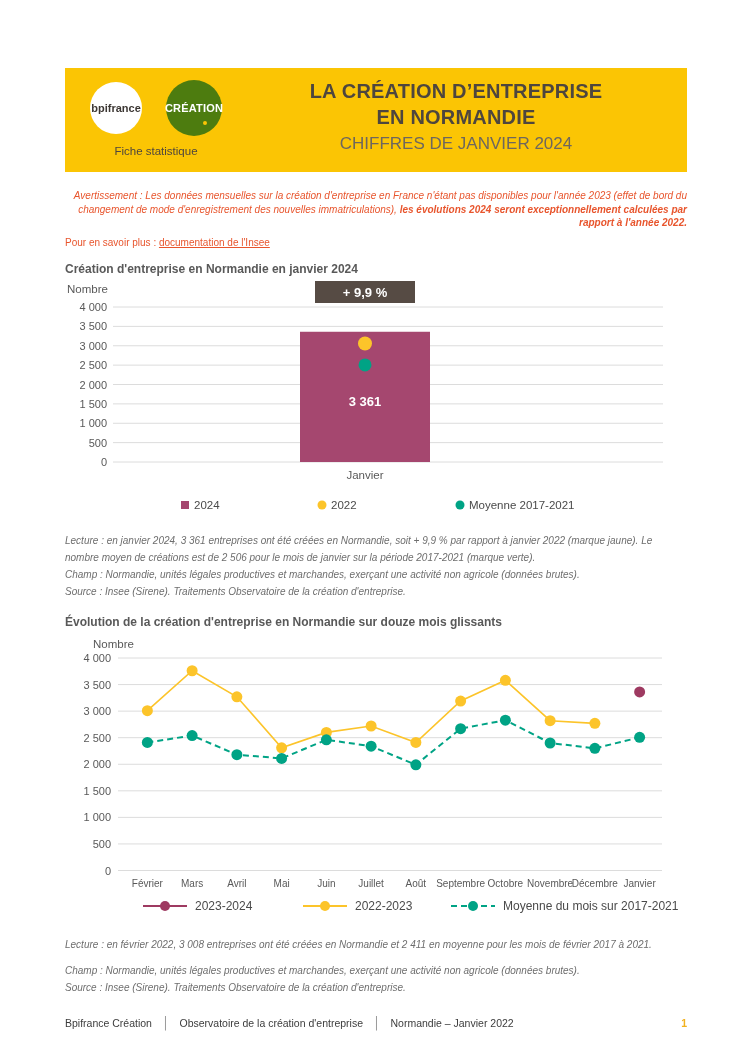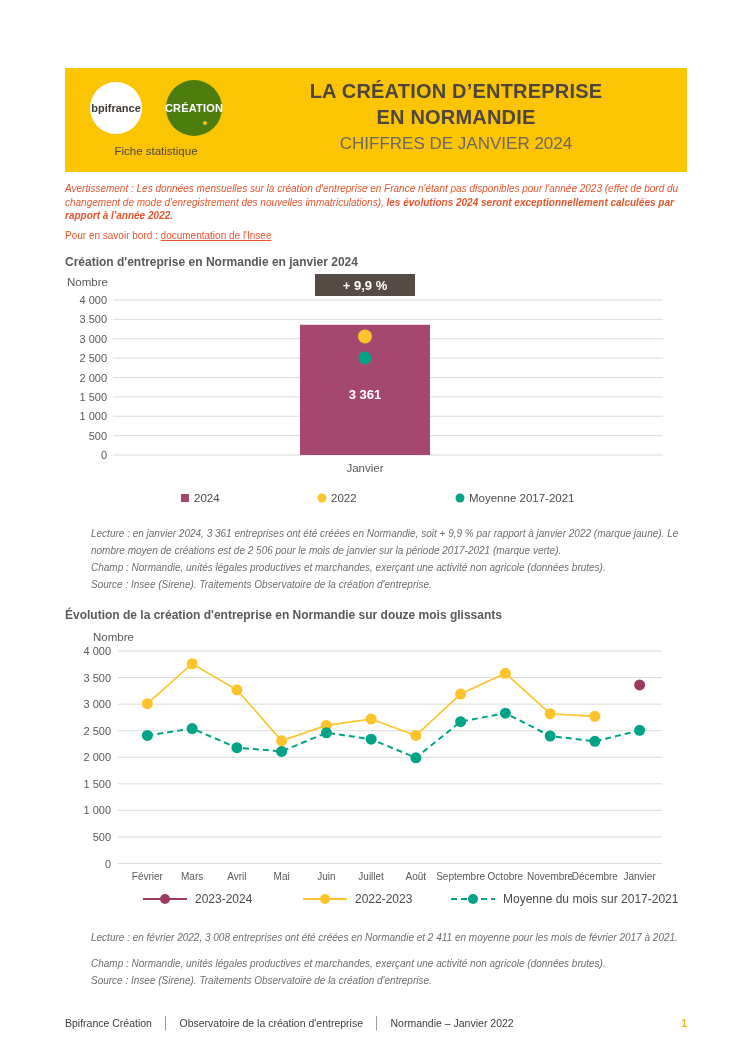--- a/index.html
+++ b/index.html
@@ -16,32 +16,32 @@
   .circles { display:flex; align-items:center; gap:24px; margin-top:6px; }
   .circle { border-radius:50%; display:flex; align-items:center; justify-content:center; }
   .circle.white { width:52px; height:52px; background:#ffffff; color:#3d3834; font-weight:bold; font-size:11px; }
   .circle.brown { width:56px; height:56px; background:#4d7c0f; color:#ffffff; font-weight:bold; font-size:11px; letter-spacing:0.2px; position:relative; }
   .creation-dot { position:absolute; left:50%; bottom:11px; margin-left:9px; width:4px; height:4px; border-radius:50%; background:#FBC504; }
   .tagline { margin-top:9px; font-weight:normal; font-size:11.5px; color:#4E463E;text-align:right; }
   .title-col { flex:1; text-align:center; padding-top:4px; }
   .title-line { font-weight:bold; font-size:20px; line-height:26px; color:#4E463E; letter-spacing:0.2px; }
   .subtitle-line { font-weight:normal; font-size:17px; line-height:24px; color:#6E675E; margin-top:2px; }
   
-  .warning { margin-top:10px; font-size:10px; line-height:13.5px; color:#E8552D; font-style:italic; }
+  .warning { margin-top:17px; font-size:10px; line-height:13.5px; color:#E8552D; font-style:italic;text-align:right; }
   .warning b { font-weight:bold; }
   .more-info { margin-top:7px; font-size:10px; color:#E8552D; }
   .more-info a { color:#E8552D; text-decoration:underline; }
   
   .sec-title { margin-top:14px; font-size:12px; font-weight:bold; color:#595959; }
   .sec-title.h2 { margin-top:15px; }
   .chart-wrap { margin-top:3px; }
   .chart-wrap.second { margin-top:9px; }
   svg text { font-family:"Liberation Sans", sans-serif; }
   
-  .notes { margin-top:9px; font-size:10px; line-height:17px; font-style:italic; color:#6E6E6E;margin-left:26px; }
+  .notes { margin-top:9px; font-size:10px; line-height:17px; font-style:italic; color:#6E6E6E; }
   .notes .gap { margin-top:9px; }
   
   .footer { position:absolute; left:65px; right:63px; top:1016px; display:flex; align-items:center; font-size:10.5px; color:#3c3c3c; }
   .footer .sep { margin:0 10px; color:#8a8a8a; font-size:12px; }
   .footer .pageno { margin-left:auto; color:#F2B11E; font-weight:bold; }
 </style>
 </head>
 <body>
 
 <div class="page">
@@ -60,21 +60,21 @@
       <div class="tagline">Fiche statistique</div>
     </div>
     <div class="title-col">
       <div class="title-line">LA CRÉATION D’ENTREPRISE</div>
       <div class="title-line">EN NORMANDIE</div>
       <div class="subtitle-line">CHIFFRES DE JANVIER 2024</div>
     </div>
   </div>
 
   <p class="warning"><span>Avertissement : Les données mensuelles sur la création d'entreprise en France n'étant pas disponibles pour l'année 2023 (effet de bord du changement de mode d'enregistrement des nouvelles immatriculations), </span><b>les évolutions 2024 seront exceptionnellement calculées par rapport à l'année 2022.</b></p>
-  <p class="more-info"><span>Pour en savoir bord : </span><a href="#">documentation de l'Insee</a></p>
+  <p class="more-info"><span>Pour en savoir plus : </span><a href="#">documentation de l'Insee</a></p>
 
   <h3 class="sec-title">Création d'entreprise en Normandie en janvier 2024</h3>
   <div class="chart-wrap" id="bar-chart-slot"><svg viewBox="0 0 622 240" width="622" height="240">
         <text x="2" y="14" fill="#595959" font-size="11.5" text-anchor="start">Nombre</text>
         <line x1="48" x2="598" y1="28" y2="28" stroke="#DCDCDC" stroke-width="1"></line>
         <text x="42" y="32" fill="#595959" font-size="11" text-anchor="end">4 000</text>
         <line x1="48" x2="598" y1="47.375" y2="47.375" stroke="#DCDCDC" stroke-width="1"></line>
         <text x="42" y="51.375" fill="#595959" font-size="11" text-anchor="end">3 500</text>
         <line x1="48" x2="598" y1="66.75" y2="66.75" stroke="#DCDCDC" stroke-width="1"></line>
         <text x="42" y="70.75" fill="#595959" font-size="11" text-anchor="end">3 000</text>

